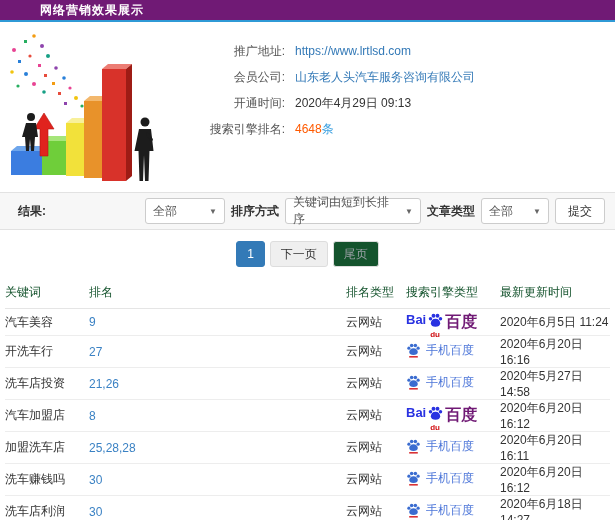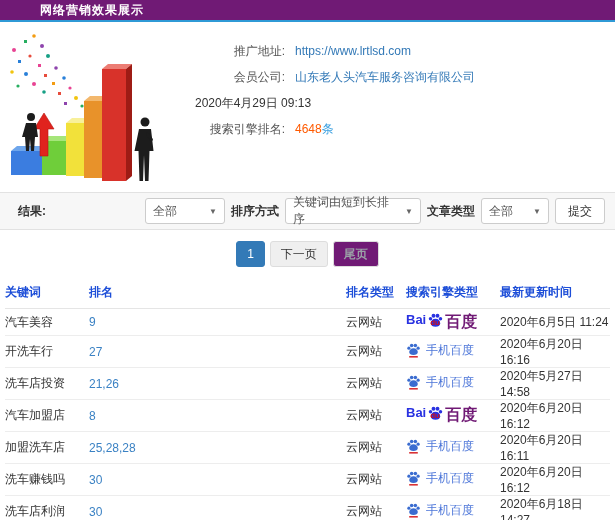--- a/index.html
+++ b/index.html
@@ -40,40 +40,40 @@
     font-family:"Liberation Sans","DejaVu Sans",sans-serif; }
 
   
   .pagination { display:flex; justify-content:center; align-items:center; gap:5px;
     padding:11px 0 9px 0; }
   .page-btn { display:inline-flex; align-items:center; justify-content:center;
     min-width:24px; height:26px; padding:0 10px; border:1px solid #ddd;
     border-radius:3px; background:#fff; cursor:pointer; font-size:12px; }
   .page-btn.active { background:#337ab7; border-color:#337ab7; color:#fff; }
   .page-btn.next { background:#efefef; color:#333; }
-  .page-btn.last { background:#701a75; color:#9aa0a6;font-weight:bold; }
+  .page-btn.last { background:#14532d; color:#9aa0a6; }
 
   
   table.results { width:605px; margin:0 5px; border-collapse:collapse; table-layout:fixed; }
-  .results th { text-align:left; font-weight:bold; color:#1d4ed8; padding:8px 0 7px 0;
+  .results th { text-align:left; font-weight:normal; color:#14532d; padding:8px 0 7px 0;
     border-bottom:1px solid #e5e5e5; }
   .results td { padding:0; height:27px; border-bottom:1px solid #ededed; color:#333; }
   .col-kw { width:84px; } .col-rank { width:257px; } .col-type { width:60px;margin-left:42px; }
   .col-eng { width:94px; } .col-time { width:110px; }
   td.rank-cell { color:#3b82c4; }
 
   
   .engine-cell .bd-logo, .engine-cell .mb-logo { display:none; }
   .engine-cell.baidu .bd-logo { display:inline-flex; }
   .engine-cell.mobile .mb-logo { display:inline-flex; }
   .bd-logo { align-items:flex-start; gap:0; }
   .bd-bai { color:#2932e1; font-size:13px; font-weight:bold; letter-spacing:0; }
   .bd-paw-wrap { position:relative; width:17px; height:16px; display:inline-block; margin:0 1px; }
   .bd-paw-wrap svg { position:absolute; left:0; top:0; }
-  .bd-du { position:absolute; left:3px; top:6px; font-size:8px; font-weight:bold;
+  .bd-du { position:absolute; left:3px; top:18px; font-size:8px; font-weight:bold;
     color:#d20f13; }
   .bd-cn { color:#701a75; font-size:16px; font-weight:bold; }
   .mb-logo { align-items:center; gap:5px; }
   .mb-icon { position:relative; width:15px; height:16px; display:inline-block; }
   .mb-text { color:#4e77d9; font-size:12px; }
 </style>
 </head>
 <body>
 
 <header class="topbar">
@@ -157,20 +157,21 @@
   <div class="info-panel">
     <div class="info-row">
       <span class="info-label">推广地址:</span>
       <a class="info-value link">https://www.lrtlsd.com</a>
     </div>
     <div class="info-row">
       <span class="info-label">会员公司:</span>
       <a class="info-value link">山东老人头汽车服务咨询有限公司</a>
     </div>
     <div class="info-row">
+      <span class="info-label">开通时间:</span>
       <span class="info-value">2020年4月29日 09:13</span>
     </div>
     <div class="info-row">
       <span class="info-label">搜索引擎排名:</span>
       <span class="info-value"><span class="hl-num">4648</span><span class="hl-suffix">条</span></span>
     </div>
   </div>
 </section>
 
 <div class="filter-bar">

